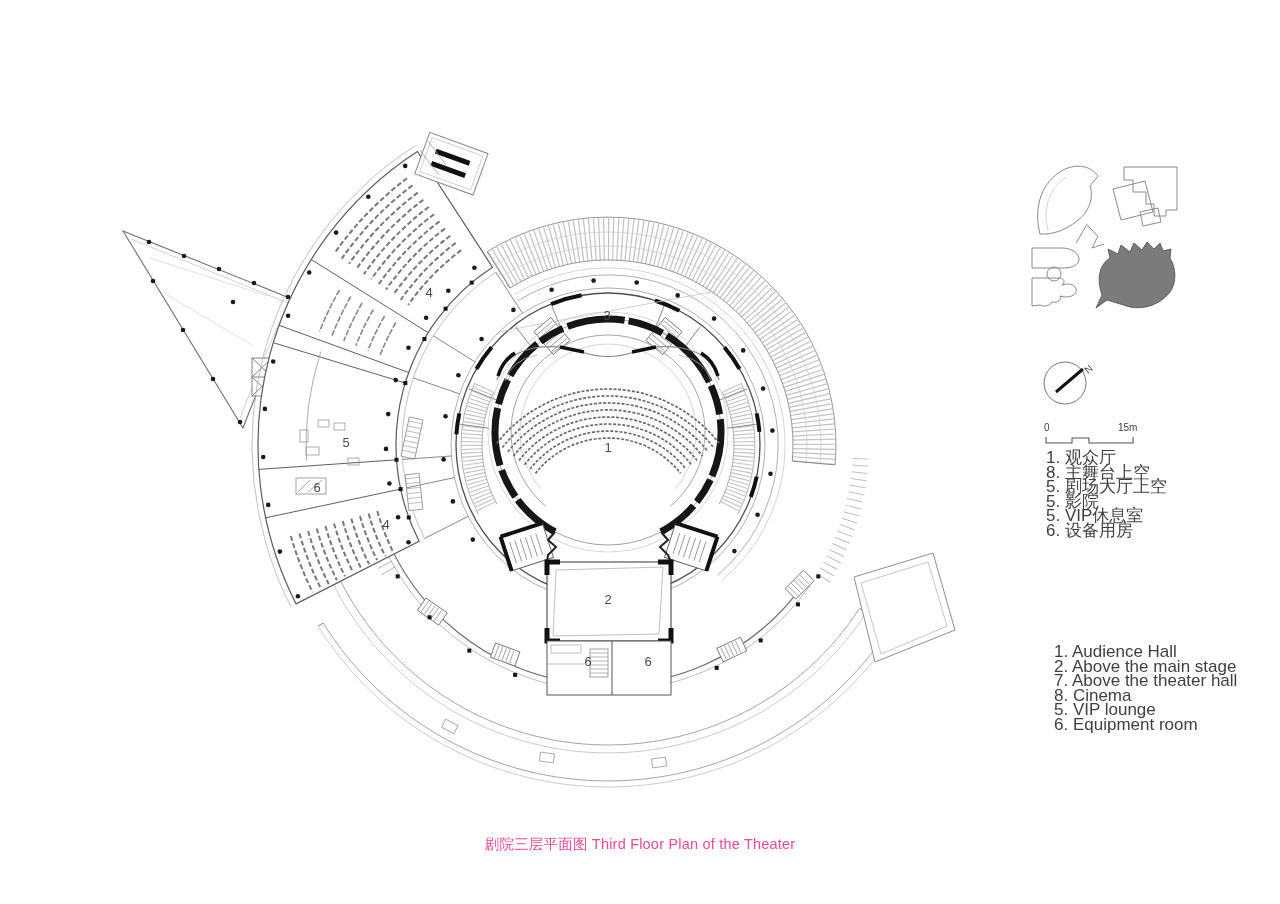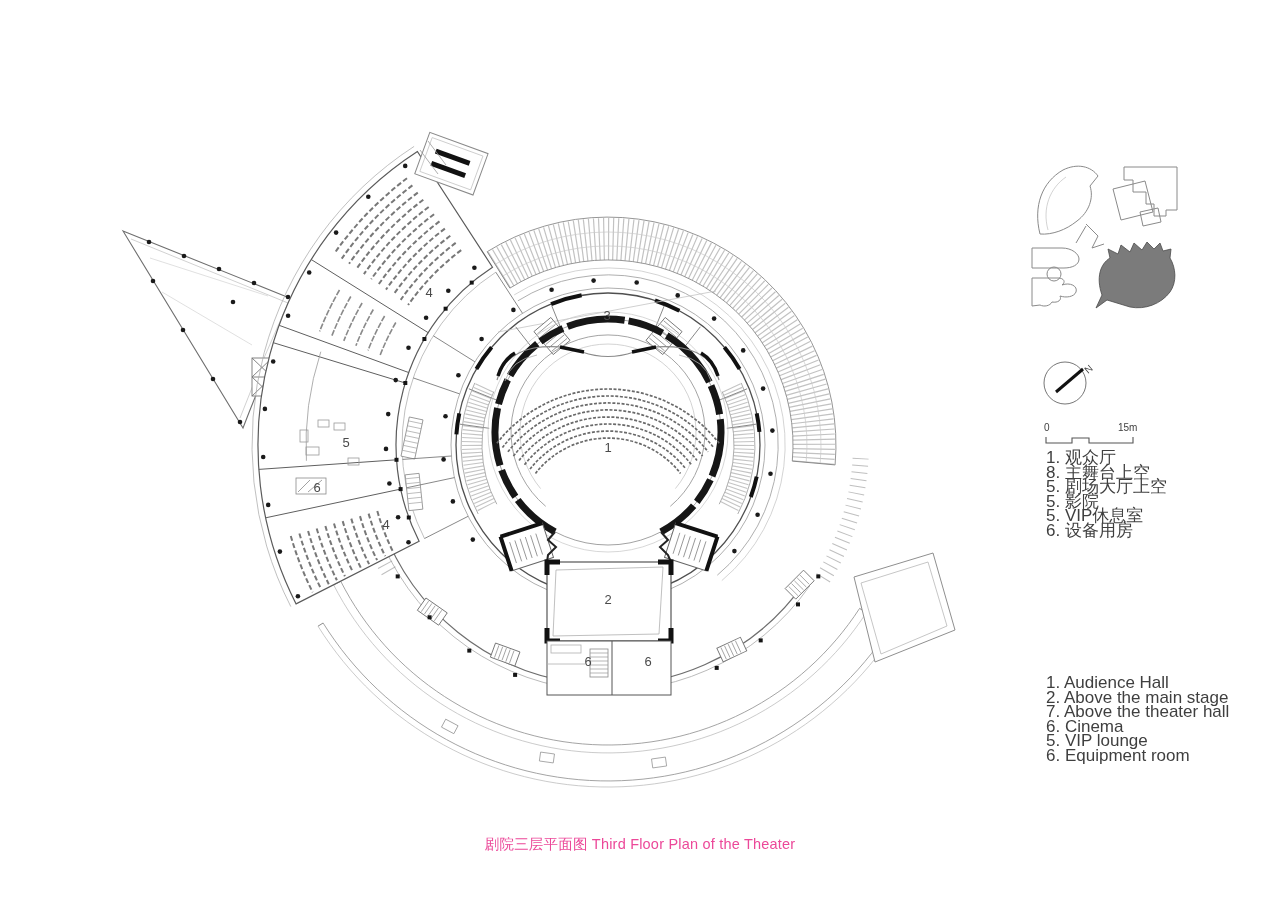--- a/index.html
+++ b/index.html
@@ -1,21 +1,21 @@
 <!DOCTYPE html>
 <html><head>
 <meta charset="utf-8">
 <style>
   html,body{margin:0;padding:0;background:#ffffff;}
   body{width:1280px;height:904px;position:relative;overflow:hidden;
        font-family:"Liberation Sans", sans-serif;color:#3f3f3f;}
   #drawing{position:absolute;left:0;top:0;}
   .legend{position:absolute;left:1046px;font-size:17px;line-height:14.6px;color:#3f3f3f;white-space:nowrap;}
   #legend-cn{top:451px;}
-  #legend-en{top:676px;}
+  #legend-en{top:645px;margin-left:8px;}
   #caption{position:absolute;left:0;right:0;top:835px;text-align:center;
            font-size:14.5px;color:#ec4899;letter-spacing:.2px;}
   svg text{font-family:"Liberation Sans", sans-serif;}
   .roomnum{font-size:13px;fill:#4a4a4a;}
   .mapnote{font-size:10px;fill:#3f3f3f;}
 </style>
 </head>
 <body>
 
 <svg id="drawing" width="1280" height="904" viewBox="0 0 1280 904">
@@ -416,18 +416,18 @@
   <div>5. 剧场大厅上空</div>
   <div>5. 影院</div>
   <div>5. VIP休息室</div>
   <div>6. 设备用房</div>
 </div>
 
 <div id="legend-en" class="legend">
   <div>1. Audience Hall</div>
   <div>2. Above the main stage</div>
   <div>7. Above the theater hall</div>
-  <div>6. Cinema</div>
+  <div>8. Cinema</div>
   <div>5. VIP lounge</div>
   <div>6. Equipment room</div>
 </div>
 
 <div id="caption">剧院三层平面图 Third Floor Plan of the Theater</div>
 
 </body></html>

